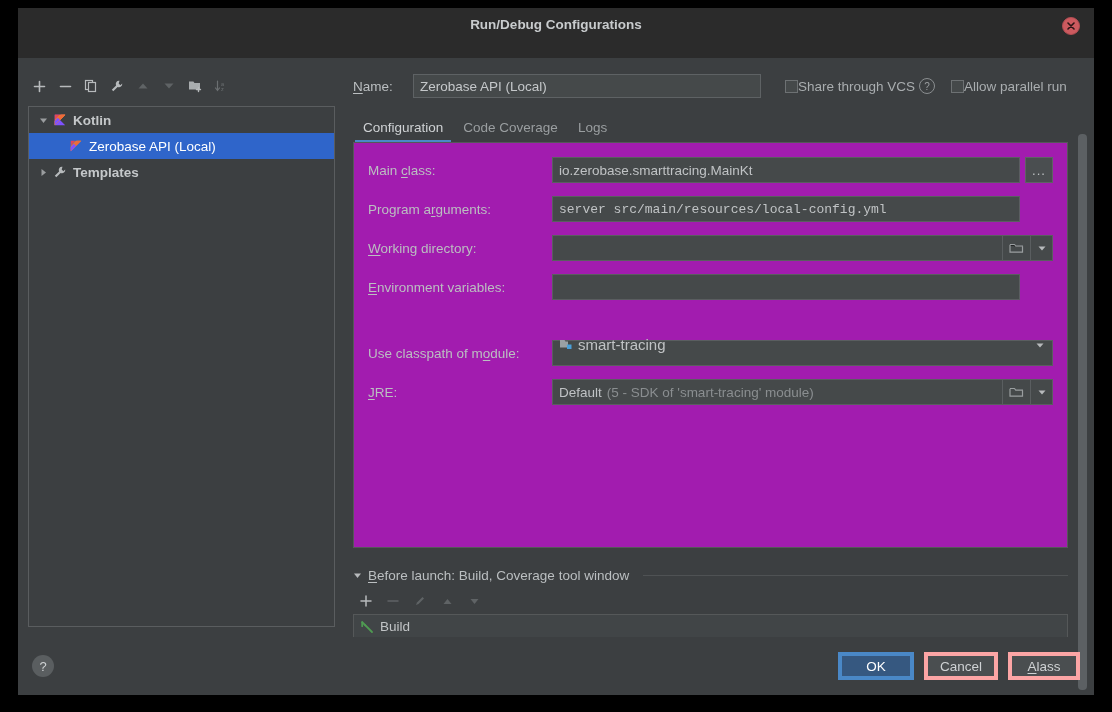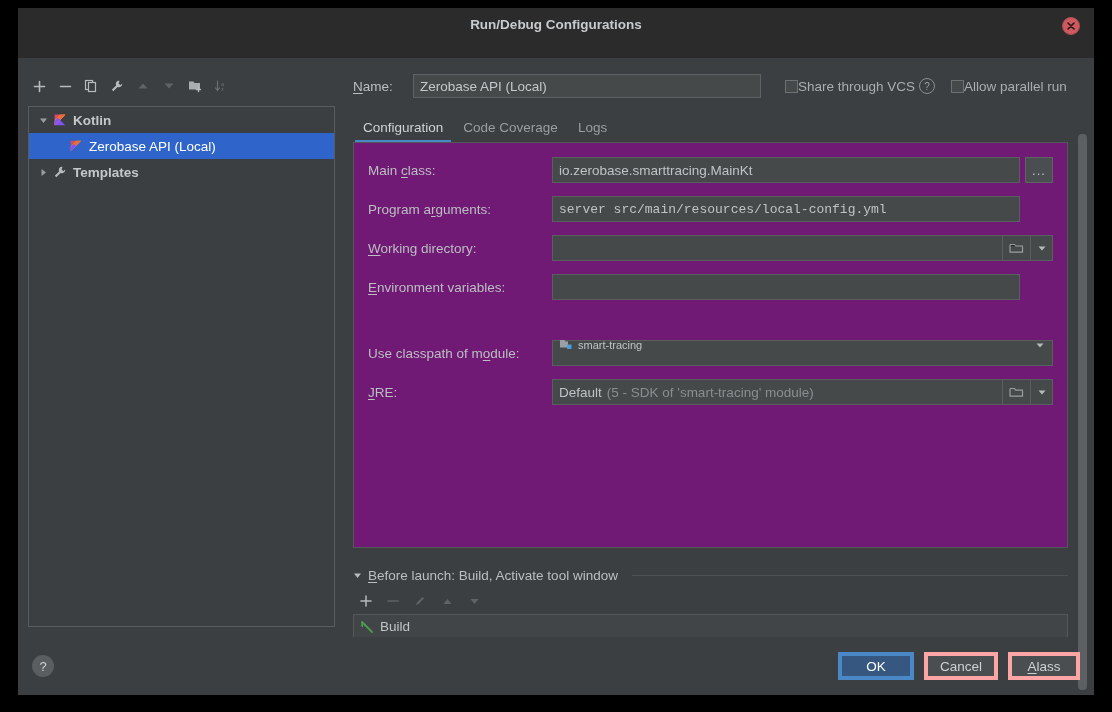--- a/index.html
+++ b/index.html
@@ -247,21 +247,21 @@
     min-height: 0;
     position: relative;
     overflow: hidden;
     padding-left: 8px;
     padding-right: 26px;
   }
 
   .panel-box {
     border: 1px solid #555859;
     border-top: 1px solid #555859;
-    background: #701a75;
+    background: #a21caf;
     padding: 14px 14px 14px 8px;
     height: 406px;
     box-sizing: border-box;
   }
 
   .frow {
     display: flex;
     align-items: center;
     height: 26px;
     margin-bottom: 13px;
@@ -341,21 +341,21 @@
     cursor: pointer;
     box-sizing: border-box;
   }
   .combo {
     flex: 1 1 auto;
     background: #45494a;
     border: 1px solid #5a5e60;
     display: flex;
     align-items: center;
     padding: 0 4px 17px 6px;
-    font-size: 11px;
+    font-size: 15px;
     color: #c0c3c5;
     box-sizing: border-box;
     cursor: pointer;
     min-width: 0;
   }
   .combo .cb-text { flex: 1 1 auto; white-space: nowrap; overflow: hidden; display:flex; align-items:center; gap:5px;}
   .combo .cb-arrow { flex: 0 0 16px; display: flex; align-items: center; justify-content: center; }
   .muted { color: #8a8e90; }
 
   .gap-lg { height: 27px; }
@@ -711,21 +711,21 @@
 
             </div>
 
             <div class="before-launch" style="padding-left:0;padding-right:0;margin-top:16px;">
               <div class="bl-header">
                 <span style="display:inline-flex;">
                   <svg width="9" height="9" viewBox="0 0 9 9">
                       <path d="M1 2.5 L8 2.5 L4.5 7 Z" fill="#b7babc"></path>
                     </svg>
                 </span>
-                <span><span class="u">B</span><span>efore launch: Build, Activate tool window</span></span>
+                <span><span class="u">B</span><span>efore launch: Build, Coverage tool window</span></span>
                 <span class="sep"></span>
               </div>
 
               <div class="bl-toolbar">
                 <span class="tb-icon">
                   <svg width="12" height="12" viewBox="0 0 12 12">
                       <path d="M6 1v10M1 6h10" stroke="#b7babc" stroke-width="1.5" stroke-linecap="round"></path>
                     </svg>
                 </span>
                 <span class="tb-icon disabled">

